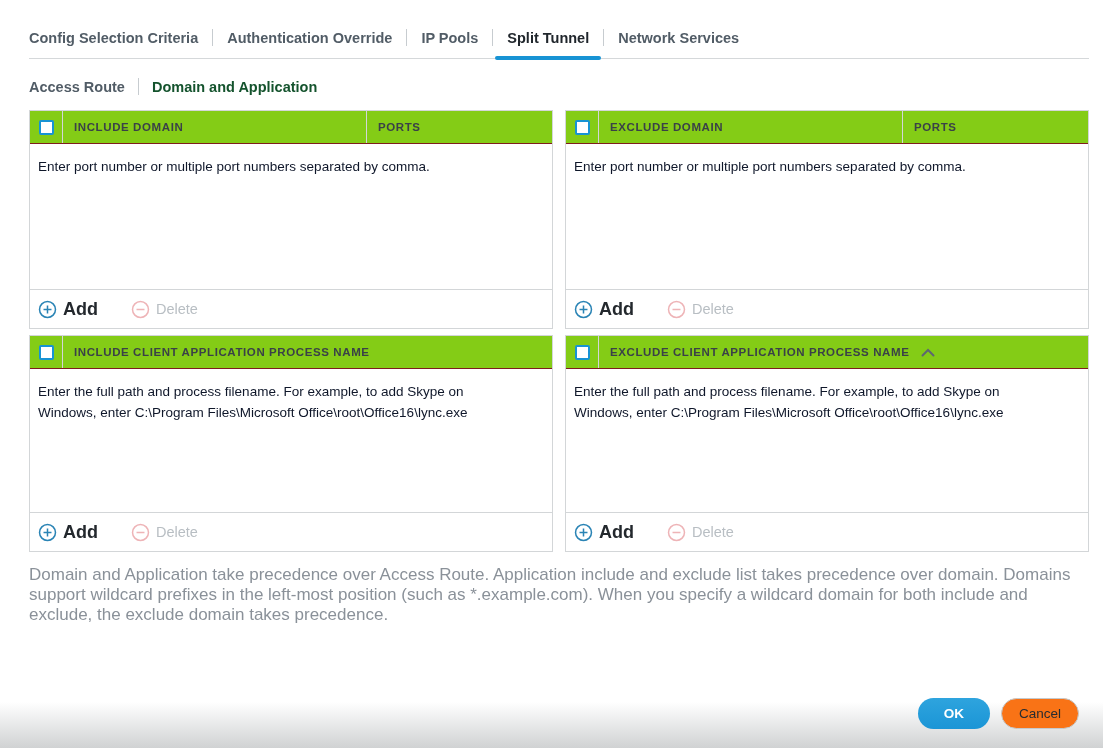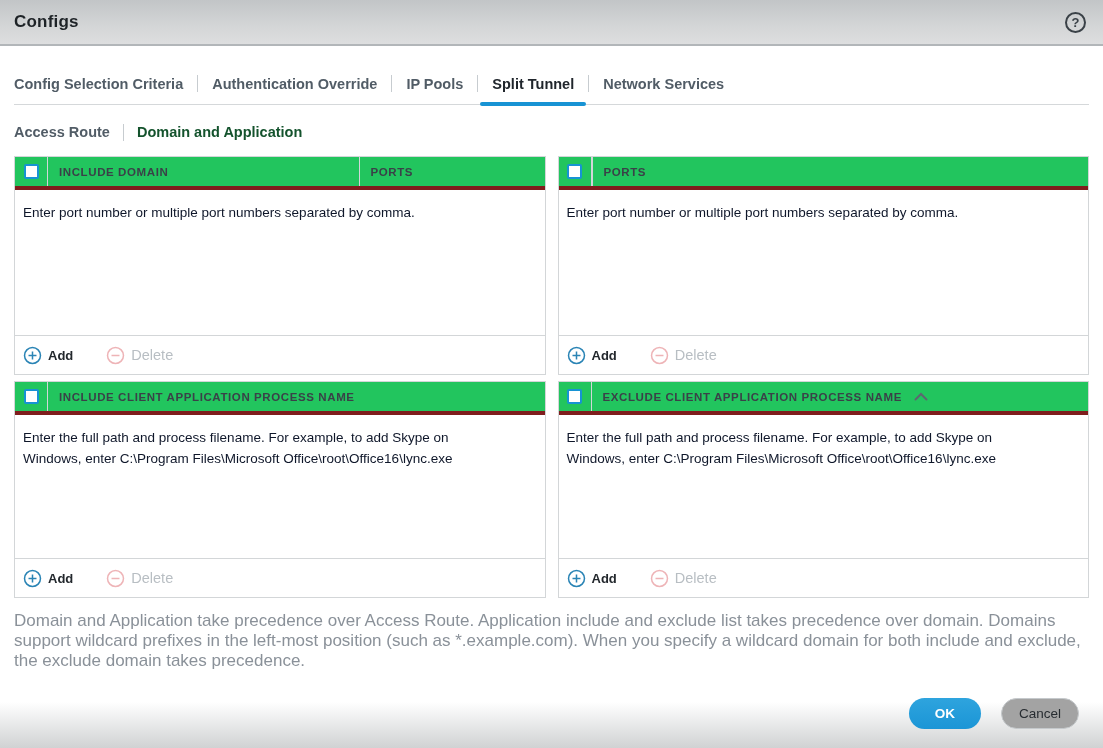--- a/index.html
+++ b/index.html
@@ -27,21 +27,21 @@
     width: 21px; height: 21px;
     border: 2px solid #3a4147;
     border-radius: 50%;
     display: flex; align-items: center; justify-content: center;
     font-size: 13px; font-weight: 700; color: #3a4147;
     cursor: pointer;
     background: transparent;
   }
 
   
-  .content { padding: 0 14px; }
+  .content { padding: 0 14px; margin-left: 15px; }
 
   .tabs {
     display: flex; align-items: center;
     margin-top: 29px;
     padding-bottom: 12px;
     border-bottom: 1px solid #d5d8da;
   }
   .tab {
     position: relative;
     font-size: 14.5px;
@@ -57,42 +57,42 @@
     content: "";
     position: absolute;
     left: 2px; right: 2px;
     bottom: -14px;
     height: 4px;
     border-radius: 4px;
     background: #1793d4;
   }
   .vsep { width: 1px; height: 17px; background: #c7ccd0; flex: 0 0 1px; }
 
-  .subtabs { display: flex; align-items: flex-start; margin-top: 19px; }
+  .subtabs { display: flex; align-items: center; margin-top: 19px; }
   .subtab {
     font-size: 14.5px; font-weight: 700;
     color: #515c66; padding: 0 13px; cursor: pointer; white-space: nowrap;
   }
   .subtab.first { padding-left: 0; }
   .subtab.active { color: #14532d; }
 
   
   .grid {
     display: grid;
     grid-template-columns: 1fr 1fr;
     column-gap: 12px;
     row-gap: 6px;
     margin-top: 15px;
   }
   .panel { border: 1px solid #d3d6d8; background: #fff; }
   .panel-header {
     display: flex; align-items: stretch;
     height: 33px;
-    background: #22c55e;
-    border-bottom: 4px solid #7f1d1d;
+    background: #84cc16;
+    border-bottom: 1px solid #7f1d1d;
   }
   .cb-cell {
     width: 33px; flex: 0 0 33px;
     display: flex; align-items: center; justify-content: center;
     border-right: 1px solid #d3d6d8;
   }
   .checkbox {
     width: 15px; height: 15px;
     border: 2px solid #1793d4;
     border-radius: 2px;
@@ -120,21 +120,21 @@
   .panel-body.tall { height: 143px; }
   .panel-body .hint { max-width: 475px; }
 
   .panel-footer {
     height: 39px;
     border-top: 1px solid #d3d6d8;
     display: flex; align-items: center;
     padding: 0 8px;
   }
   .row-btn { display: inline-flex; align-items: center; gap: 6px; background: none; border: none; font-family: inherit; cursor: pointer; }
-  .row-btn.add { font-size: 13px; font-weight: 700; color: #23282d; }
+  .row-btn.add { font-size: 18px; font-weight: 700; color: #23282d; }
   .row-btn.delete { font-size: 14.5px; font-weight: 400; color: #b8bec3; margin-left: 33px; cursor: default; }
   .row-btn svg { display: block; }
 
   
   .footnote {
     margin-top: 13px;
     font-size: 17px;
     color: #8a9199;
     line-height: 20px;
   }
@@ -143,52 +143,48 @@
   .bottom-shade {
     position: absolute; left: 0; right: 0; bottom: 0;
     height: 46px;
     background: linear-gradient(180deg, rgba(255,255,255,0) 0%, #d0d2d3 100%);
     pointer-events: none;
     z-index: 1;
   }
   .actions {
     position: absolute;
     right: 24px; bottom: 19px;
-    display: flex; align-items: center; gap: 20px;
+    display: flex; align-items: center; gap: 11px;
     z-index: 2;
   }
   .btn {
     font-family: inherit;
     font-size: 13.5px;
     height: 31px;
     border-radius: 16px;
     cursor: pointer;
   }
   .btn.ok {
     background: linear-gradient(180deg, #2ea4de 0%, #1b95d6 100%);
     color: #fff; font-weight: 700;
     border: none;
     padding: 0 26px;
   }
   .btn.cancel {
-    background: #a3a3a3;
+    background: #f97316;
     color: #272c31;
     border: 1px solid #c5c9cc;
     padding: 0 17px;
   }
 </style>
 </head>
 <body>
 
 <div class="dialog">
 
-  <div class="titlebar">
-    <div class="dialog-title">Configs</div>
-    <div class="help-icon">?</div>
-  </div>
 
   <div class="content">
 
     <div class="tabs">
       <div class="tab first">Config Selection Criteria</div>
       <div class="vsep"></div>
       <div class="tab">Authentication Override</div>
       <div class="vsep"></div>
       <div class="tab">IP Pools</div>
       <div class="vsep"></div>
@@ -236,20 +232,21 @@
             <span>Delete</span>
           </button>
         </div>
       </div>
 
       <div class="panel">
         <div class="panel-header">
           <div class="cb-cell">
             <div class="checkbox"></div>
           </div>
+          <div class="col main">EXCLUDE DOMAIN</div>
           <div class="col ports">PORTS</div>
         </div>
         <div class="panel-body">
           <div class="hint">Enter port number or multiple port numbers separated by comma.</div>
         </div>
         <div class="panel-footer">
           <button class="row-btn add">
             <span>
                 <svg width="19" height="19" viewBox="0 0 20 20">
                   <circle cx="10" cy="10" r="8.4" fill="none" stroke="#2a84b5" stroke-width="1.6"></circle>

